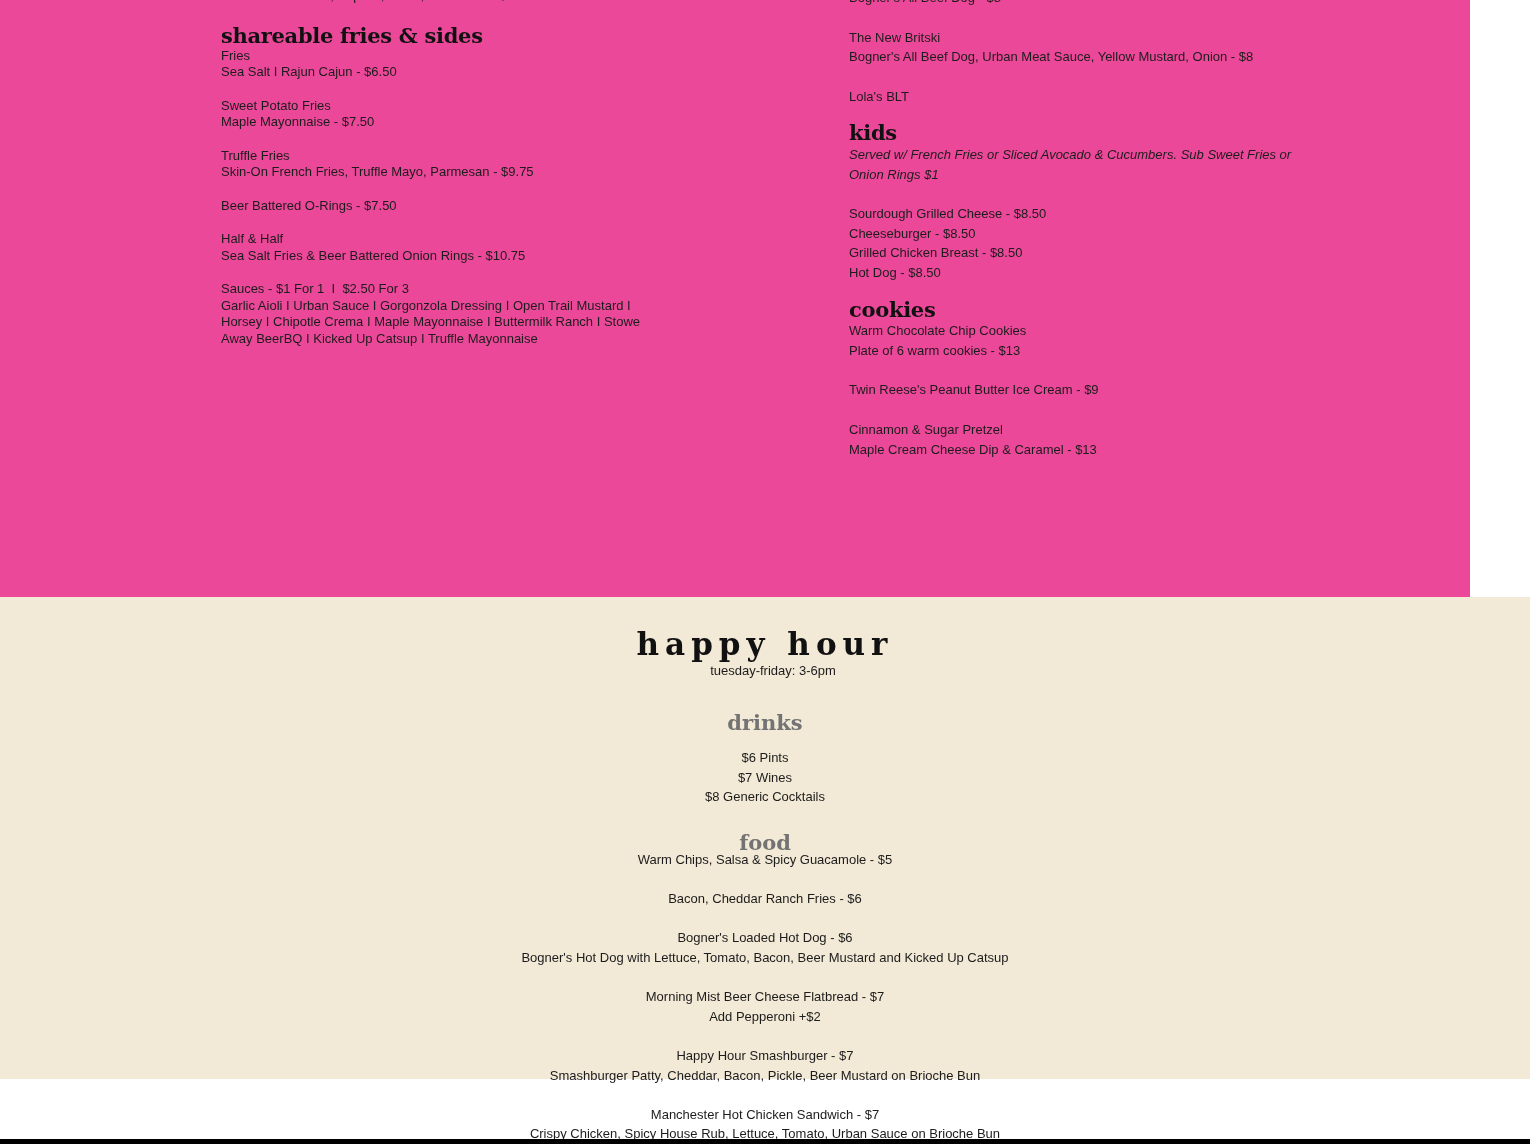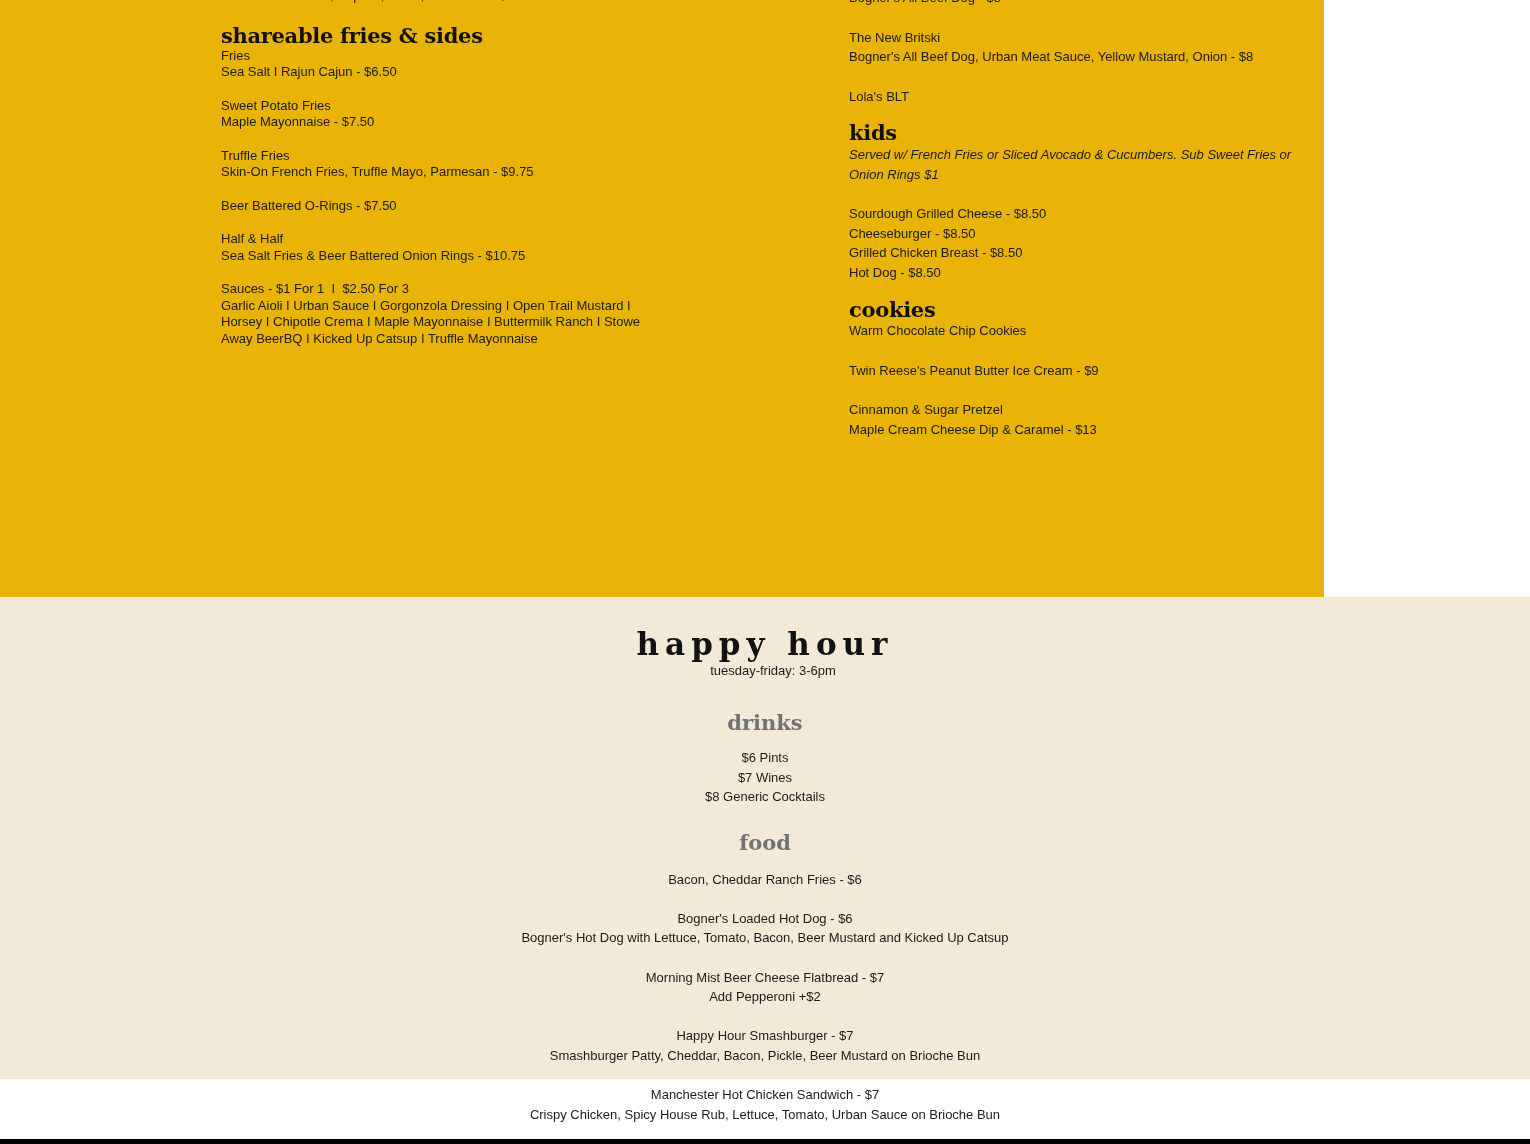--- a/index.html
+++ b/index.html
@@ -1,21 +1,21 @@
 <!DOCTYPE html>
 <html><head>
 <meta charset="utf-8">
 <style>
   html, body { margin: 0; padding: 0; }
   body {
     width: 1530px; height: 1144px; overflow: hidden; position: relative;
     background: #ffffff; color: #1c1c1c;
     font-family: "Liberation Sans", sans-serif;
   }
-  .menu-top { position: absolute; left: 0; top: 0; width: 1324px; height: 597px; background: #eab308; }
+  .menu-top { position: absolute; left: 0; top: 0; width: 1470px; height: 597px; background: #ec4899; }
   .col { position: absolute; font-size: 13px; line-height: 16.5px; }
   .col-left { left: 221px; top: -12px; width: 450px; }
   .col-right { left: 849px; top: -12px; width: 455px; line-height: 19.6px; }
   .line { display: block; white-space: pre-wrap; }
   .gap { display: block; height: 17px; }
   .gap-r { display: block; height: 20px; }
   h2.sec {
     font-family: "DejaVu Serif", serif; font-weight: bold; font-size: 21px;
     margin: 0; color: #111; letter-spacing: -0.3px;
   }
@@ -79,39 +79,41 @@
     <span class="line italic">Served w/ French Fries or Sliced Avocado &amp; Cucumbers. Sub Sweet Fries or Onion Rings $1</span>
     <span class="gap-r"></span>
     <span class="line">Sourdough Grilled Cheese - $8.50</span>
     <span class="line">Cheeseburger - $8.50</span>
     <span class="line">Grilled Chicken Breast - $8.50</span>
     <span class="line">Hot Dog - $8.50</span>
     <div style="height:17px"></div>
     <h2 class="sec">cookies</h2>
     <div style="height:2px"></div>
     <span class="line">Warm Chocolate Chip Cookies</span>
+    <span class="line">Plate of 6 warm cookies - $13</span>
     <span class="gap-r"></span>
     <span class="line">Twin Reese's Peanut Butter Ice Cream - $9</span>
     <span class="gap-r"></span>
     <span class="line">Cinnamon &amp; Sugar Pretzel</span>
     <span class="line">Maple Cream Cheese Dip &amp; Caramel - $13</span>
   </div>
 </div>
 
 <div class="happy">
   <h1>happy hour</h1>
   <div class="hours">tuesday-friday: 3-6pm</div>
   <h3 style="top:116px">drinks</h3>
   <div class="block" style="top:151px">
     <div>$6 Pints</div>
     <div>$7 Wines</div>
     <div>$8 Generic Cocktails</div>
   </div>
   <h3 style="top:236px">food</h3>
   <div class="block" style="top:253px">
+    <div>Warm Chips, Salsa &amp; Spicy Guacamole - $5</div>
     <div style="height:19.6px"></div>
     <div>Bacon, Cheddar Ranch Fries - $6</div>
     <div style="height:19.6px"></div>
     <div>Bogner's Loaded Hot Dog - $6</div>
     <div>Bogner's Hot Dog with Lettuce, Tomato, Bacon, Beer Mustard and Kicked Up Catsup</div>
     <div style="height:19.6px"></div>
     <div>Morning Mist Beer Cheese Flatbread - $7</div>
     <div>Add Pepperoni +$2</div>
     <div style="height:19.6px"></div>
     <div>Happy Hour Smashburger - $7</div>

